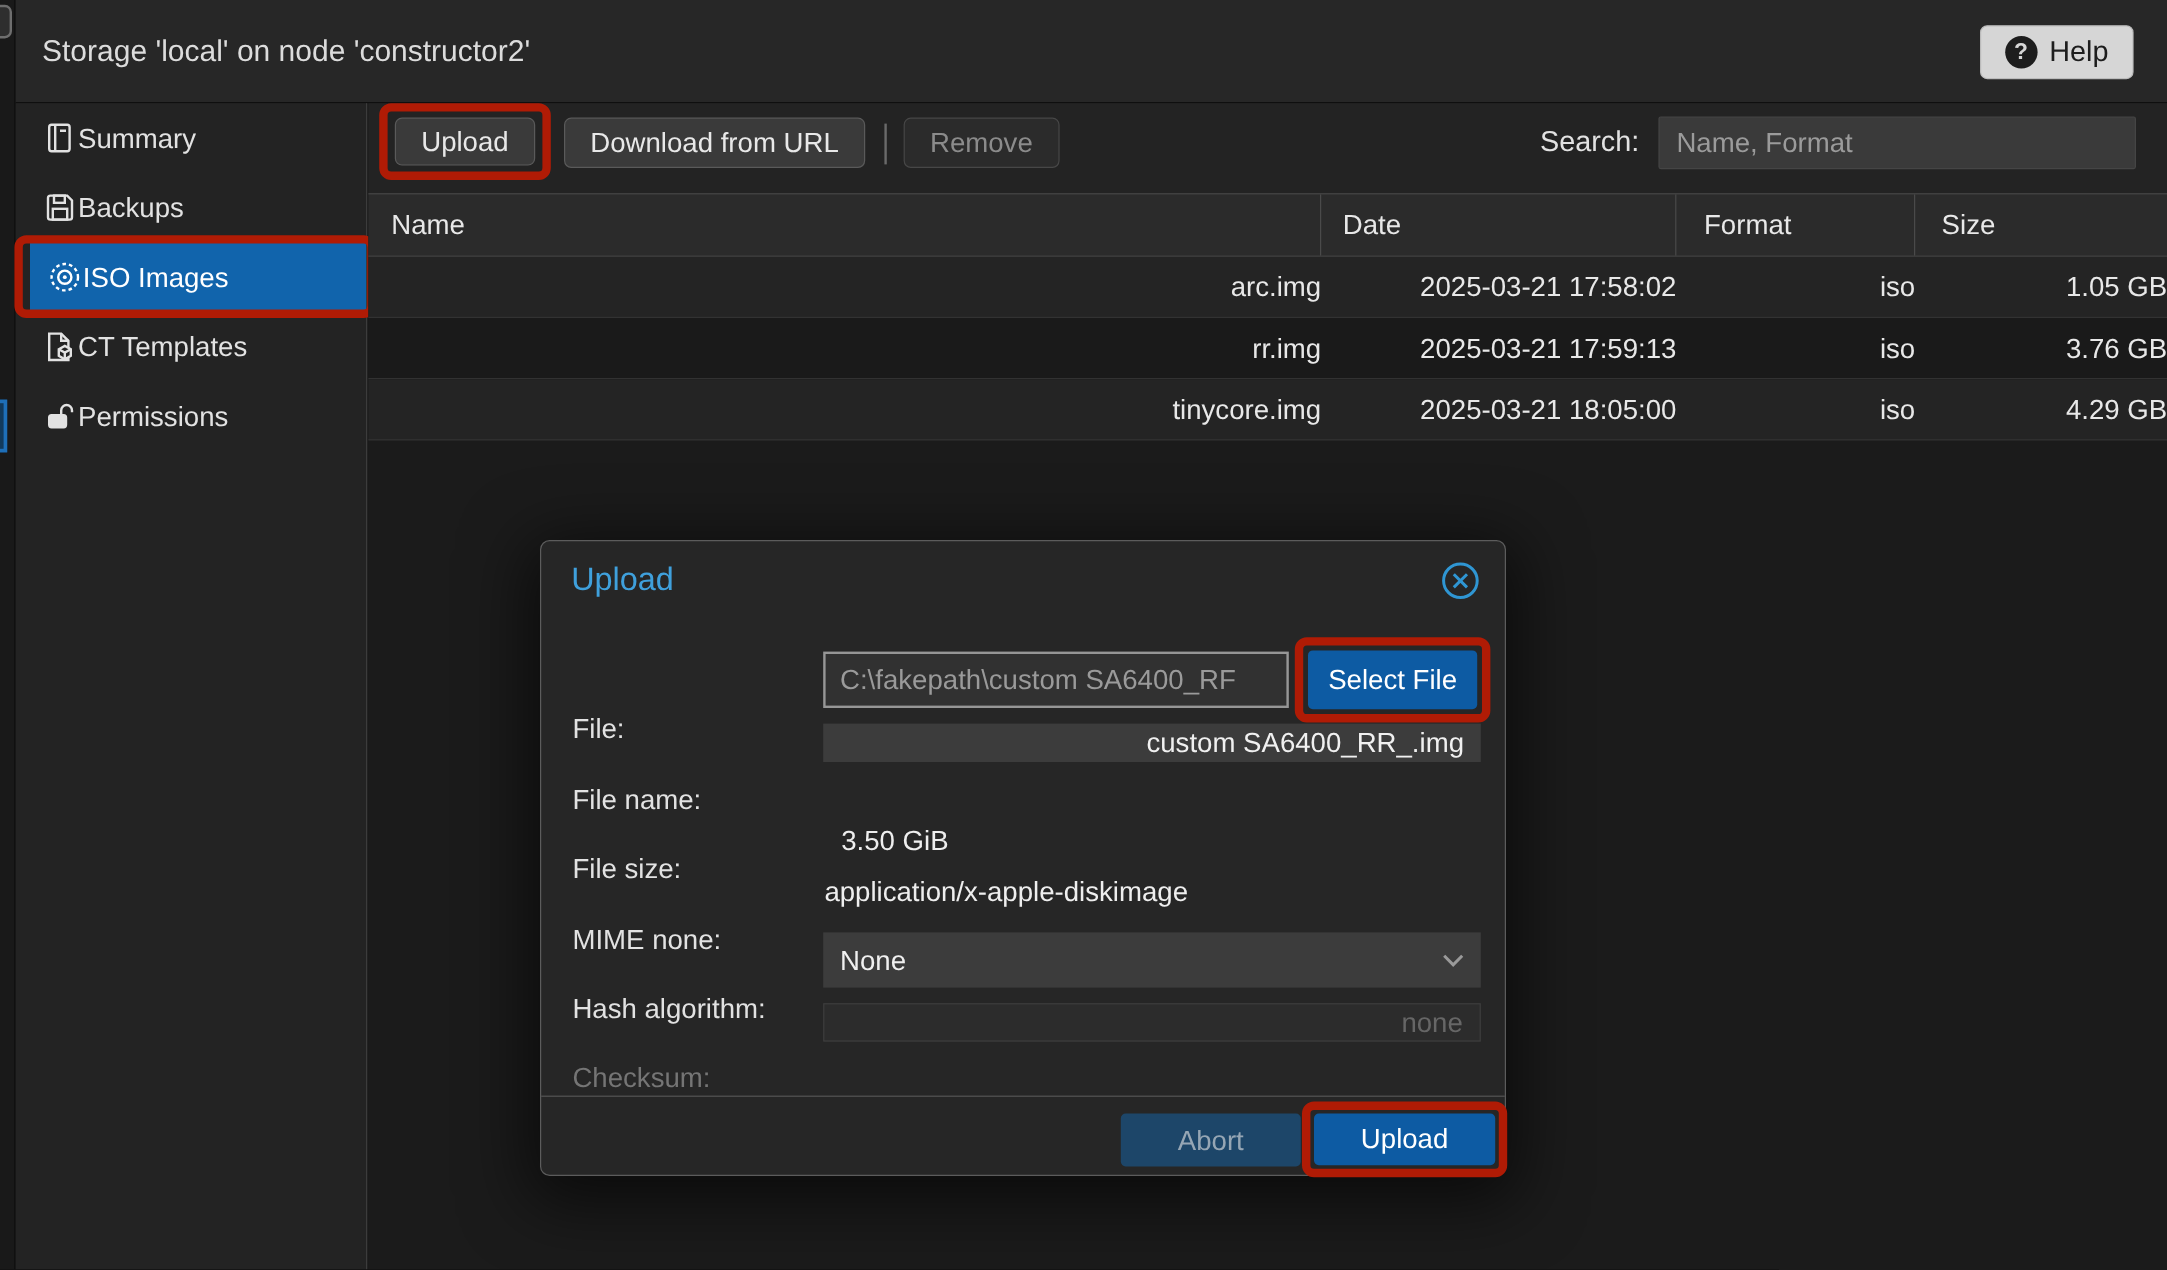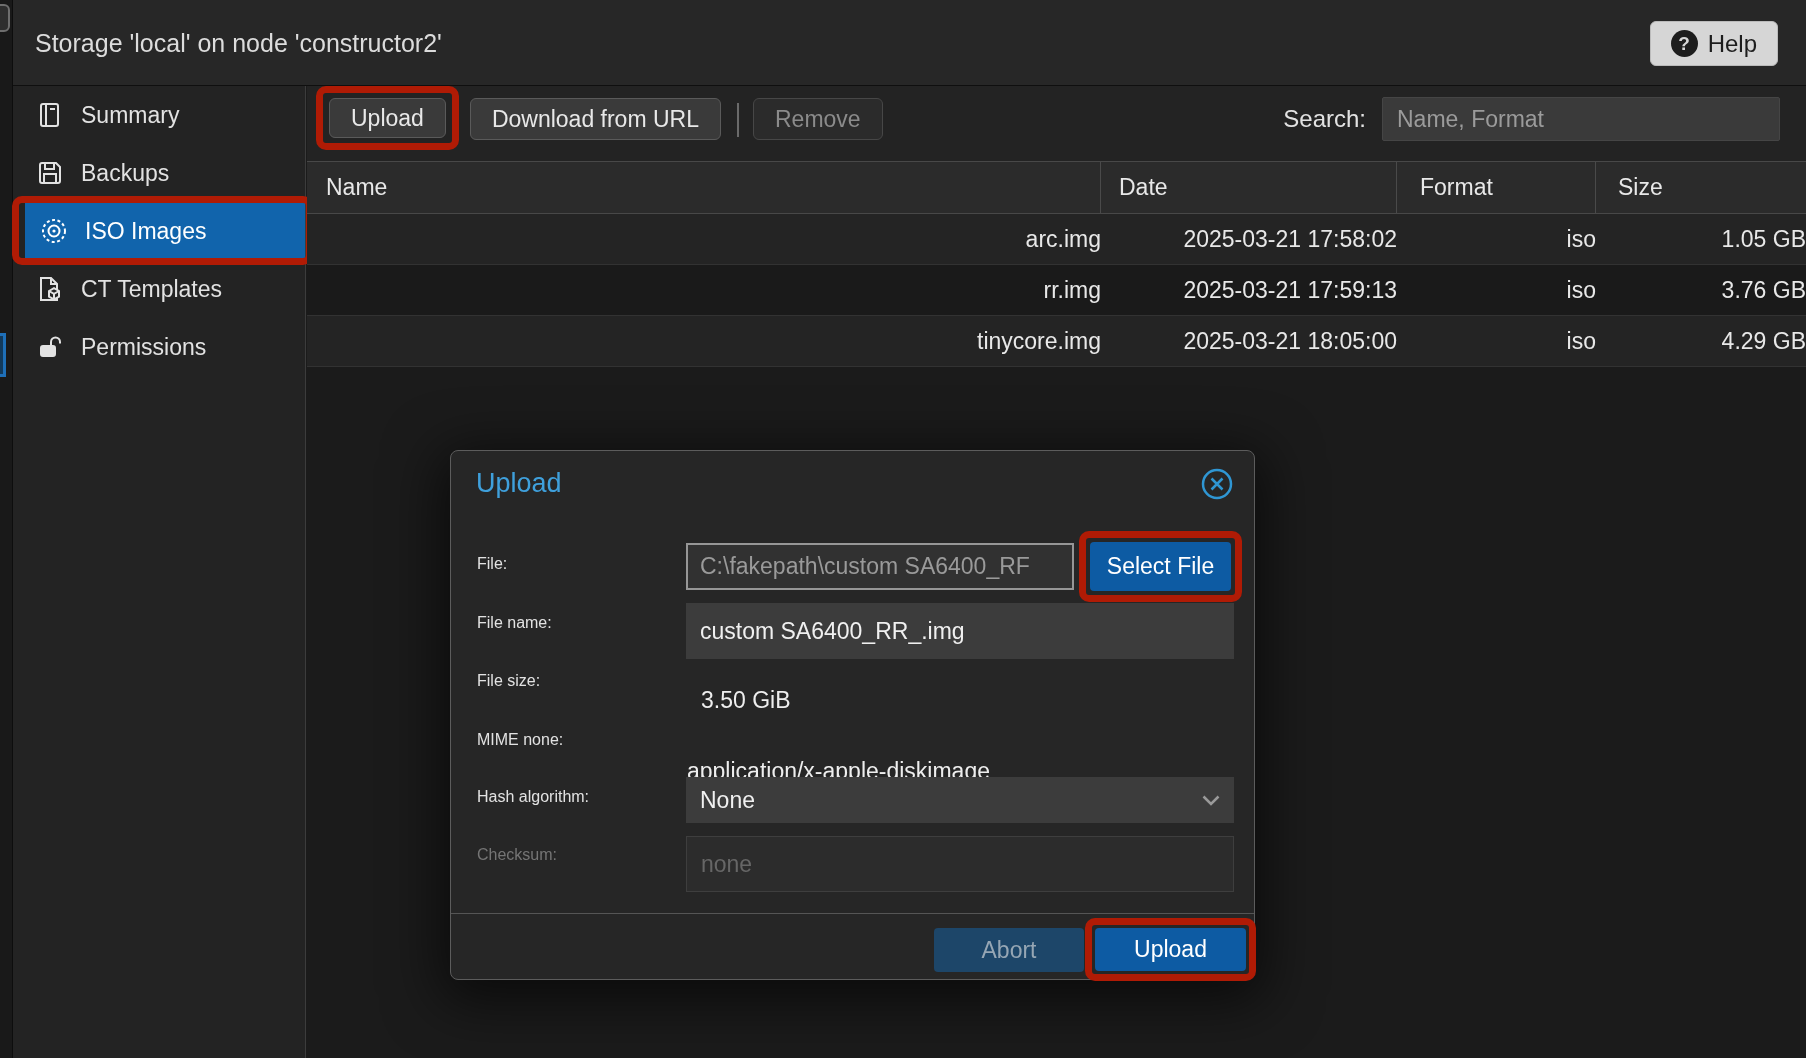--- a/index.html
+++ b/index.html
@@ -21,21 +21,21 @@
   .header-title { position:absolute; left:22px; top:50%; transform:translateY(-50%);
     font-size:25px; color:#dcdcdc; }
   .help-btn { position:absolute; right:28px; top:21px; height:45px; padding:0 20px;
     background:#d6d6d6; border:1px solid #bbb; border-radius:6px; color:#1d1d1d;
     font-size:24px; display:flex; align-items:center; gap:10px; cursor:pointer; }
   .help-q { width:27px; height:27px; border-radius:50%; background:#1d1d1d; color:#d6d6d6;
     font-size:19px; font-weight:bold; display:flex; align-items:center; justify-content:center; }
   
   .sidebar { position:absolute; left:13px; top:86px; width:293px; bottom:0;
     background:#232323; border-right:1px solid #3c3c3c; }
-  .side-item { height:58px; display:flex; align-items:center; gap:17px;
+  .side-item { height:58px; display:flex; align-items:center; gap:1px;
     padding-left:23px; font-size:23px; color:#e2e2e2; cursor:pointer; }
   .side-item.selected { background:#1164ac; color:#ffffff; margin-left:12px; padding-left:15px; }
   .side-item svg { flex:0 0 auto; }
   .anno { border:7px solid #b01b05; border-radius:10px; pointer-events:none; }
   .anno-iso { position:absolute; left:-1px; top:110px; width:301px; height:69px; }
   
   .content { position:absolute; left:307px; top:86px; width:1499px; bottom:0; background:#1b1b1b; }
   .toolbar { position:relative; height:75px; background:#232323; display:flex; align-items:flex-start; padding-left:9px; }
   .btn { height:42px; padding:0 21px; background:#3a3a3a; border:1px solid #5a5a5a;
     border-radius:6px; color:#e8e8e8; font-size:23px; cursor:pointer; white-space:nowrap; }
@@ -64,31 +64,31 @@
   .c-name { width:794px; padding-left:19px; }
   .c-date { width:296px; padding-left:18px; }
   .c-format { width:199px; padding-left:23px; }
   .c-size { width:210px; padding-left:22px; }
   
   .dialog { position:absolute; left:450px; top:450px; width:805px; height:530px;
     background:#262626; border:1px solid #5c5c5c; border-radius:8px;
     box-shadow:0 12px 55px 10px rgba(0,0,0,0.6); }
   .dlg-title { position:absolute; left:25px; top:17px; font-size:27px; color:#3fa0dc; }
   .dlg-close { position:absolute; right:19px; top:15px; width:36px; height:36px; cursor:pointer; }
-  .dlg-label { position:absolute; left:26px; font-size:16px; color:#e2e2e2; }
+  .dlg-label { position:absolute; left:26px; font-size:23px; color:#e2e2e2;margin-top:39px; }
   .dlg-static { position:absolute; font-size:23px; color:#eeeeee;margin-top:15px; }
   .file-input { position:absolute; left:235px; top:92px; width:388px; height:47px;
     background:#313131; border:2px solid #969696; color:#9a9a9a; font-size:23px;
     padding:0 12px; outline:none; }
   .anno-selectfile { position:absolute; left:628px; top:80px; padding:4px; }
   .btn-blue { background:#0d5ba3; border:none; border-radius:4px; color:#ffffff;
     font-size:23px; cursor:pointer; }
   .btn-selectfile { width:141px; height:49px; }
-  .dlg-input { position:absolute; left:235px; width:548px; height:56px; background:#3c3c3c;
-    border:none; color:#f0f0f0; font-size:23px; padding:0 14px; outline:none; }
+  .dlg-input { position:absolute; left:235px; width:548px; height:32px; background:#3c3c3c;
+    border:none; color:#f0f0f0; font-size:23px; padding:0 14px; outline:none;text-align:right; }
   .dlg-select { position:absolute; left:235px; top:326px; width:548px; height:46px;
     background:#3c3c3c; display:flex; align-items:center; padding:0 14px; font-size:23px;
     color:#f0f0f0; cursor:pointer; }
   .dlg-select svg { position:absolute; right:14px; }
   .checksum-input { top:385px; background:#2c2c2c; border:1px solid #3e3e3e; color:#a0a0a0; }
   .checksum-input::placeholder { color:#666666; }
   .dlg-label-disabled { color:#757575; }
   .dlg-footer-sep { position:absolute; left:0; top:462px; width:100%; height:1px; background:#555555; }
   .btn-abort { position:absolute; left:483px; top:477px; width:150px; height:44px;
     background:#1d4669; border:none; border-radius:4px; color:#96a6b4; font-size:23px; cursor:default; }
@@ -215,21 +215,21 @@
       <button class="btn-blue btn-selectfile">Select File</button>
     </div>
 
     <div class="dlg-label" style="top:163px;">File name:</div>
     <input class="dlg-input" style="top: 152px;" type="text" value="custom SA6400_RR_.img">
 
     <div class="dlg-label" style="top:221px;">File size:</div>
     <div class="dlg-static" style="left:250px; top:221px;">3.50 GiB</div>
 
     <div class="dlg-label" style="top:280px;">MIME none:</div>
-    <div class="dlg-static" style="left:236px; top:292px;">application/x-apple-diskimage</div>
+    <div class="dlg-static" style="left:236px; top:264px;">application/x-apple-diskimage</div>
 
     <div class="dlg-label" style="top:337px;">Hash algorithm:</div>
     <div class="dlg-select">
       <span>None</span>
       <svg width="18" height="11" viewBox="0 0 18 11" fill="none" stroke="#9a9a9a" stroke-width="2.5">
         <path d="M1.5 1.5 L9 9 L16.5 1.5"></path>
       </svg>
     </div>
 
     <div class="dlg-label dlg-label-disabled" style="top:395px;">Checksum:</div>

